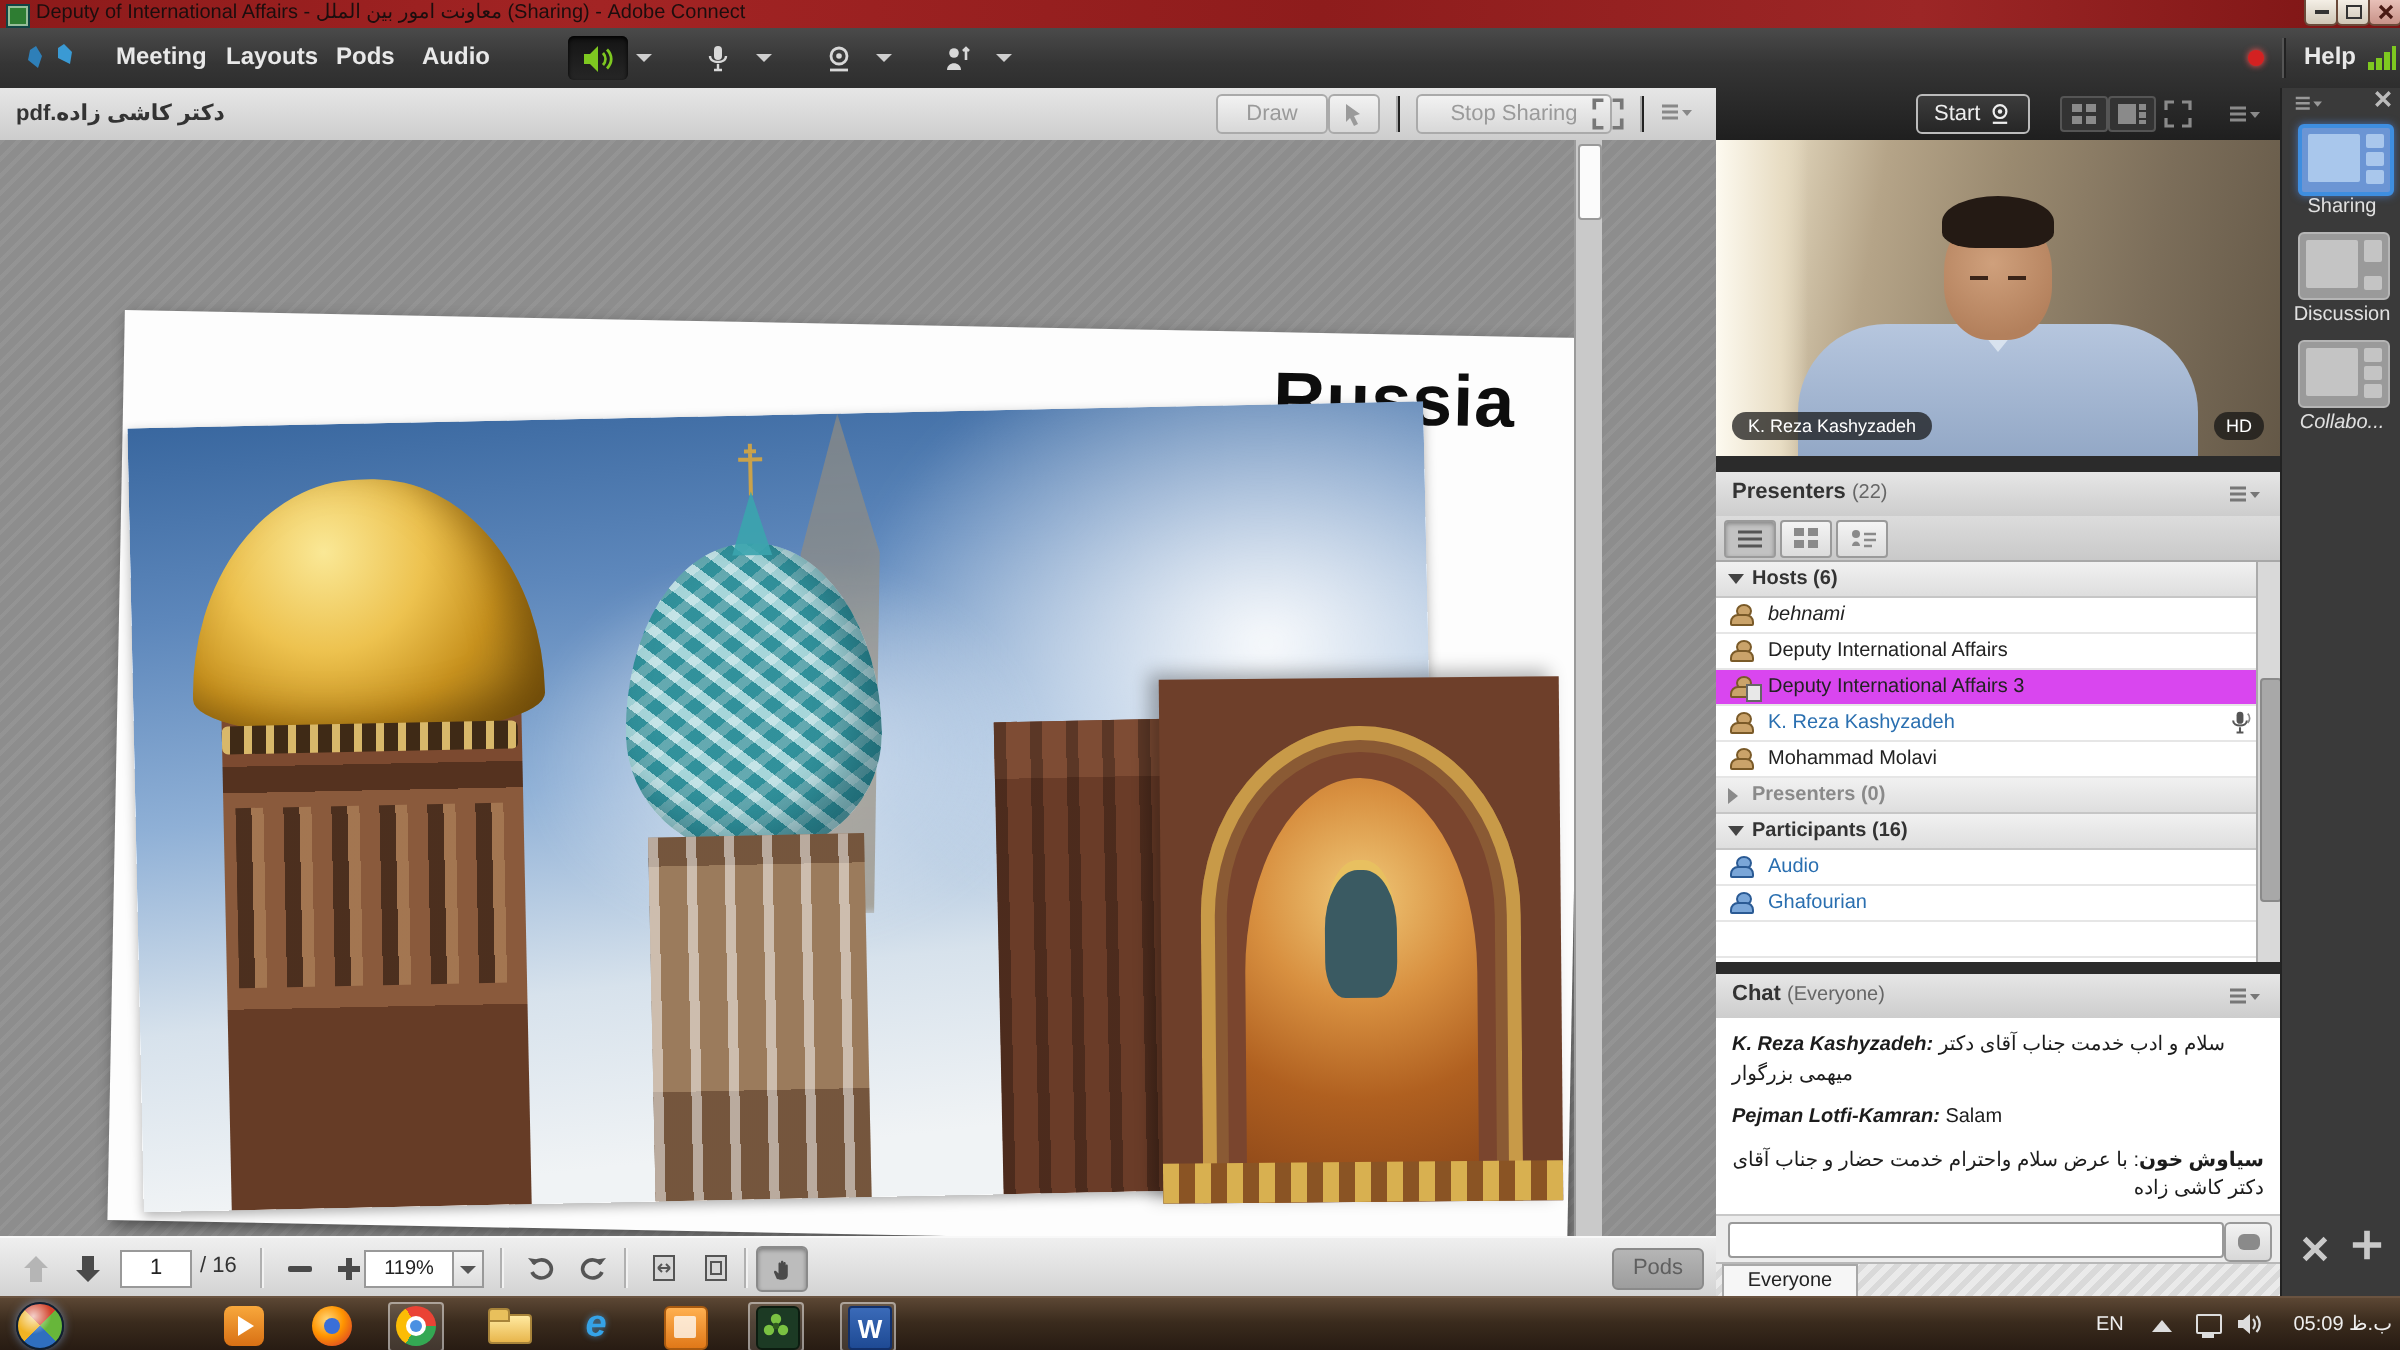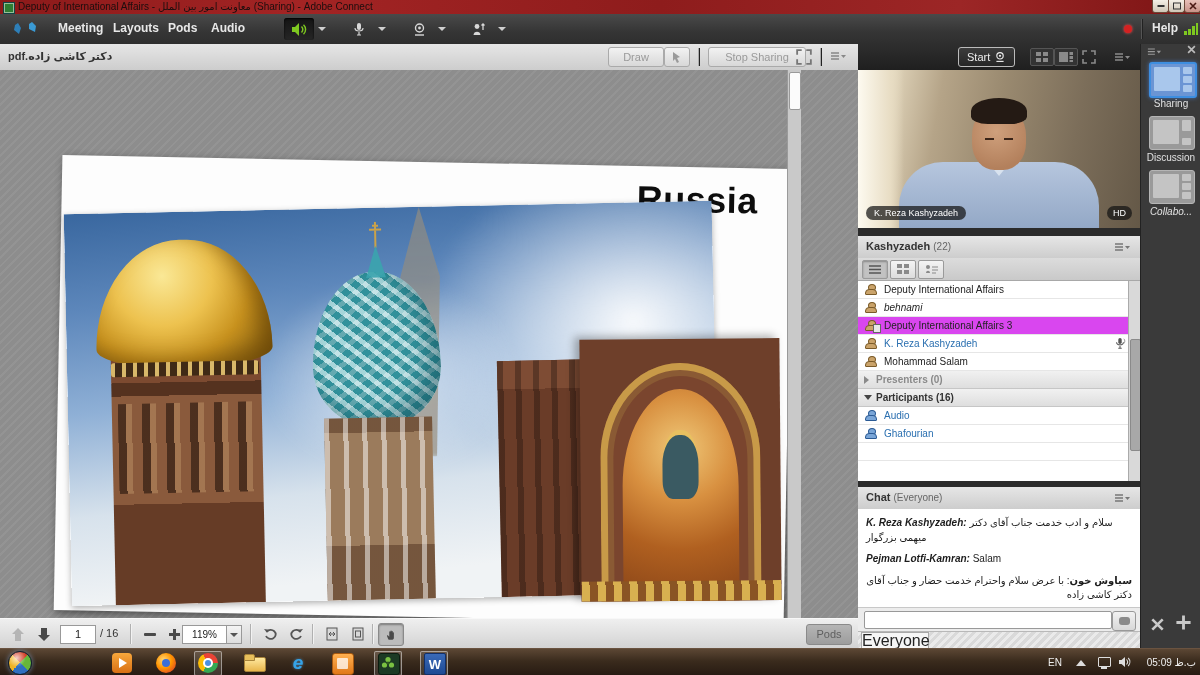--- a/index.html
+++ b/index.html
@@ -158,21 +158,21 @@
   #chatInput{position:absolute;left:6px;top:3px;width:238px;height:16px;border:1px solid #999;
     border-radius:2px;background:#fff;font-size:10px;padding:0 4px;box-sizing:content-box;}
   #sendBtn{left:254px;top:3px;width:22px;height:18px;border:1px solid #999;border-radius:3px;
     background:linear-gradient(#f2f2f2,#d8d8d8);display:flex;align-items:center;justify-content:center;}
   .bubble{width:11px;height:8px;background:#8a8a8a;border-radius:3px;position:relative;}
   .bubble:after{content:"";position:absolute;left:2px;bottom:-3px;border:3px solid transparent;border-top-color:#8a8a8a;}
   #chatTabs{left:0;top:587px;width:282px;height:17px;background:#d9d9d9;
     background-image:repeating-linear-gradient(135deg,rgba(255,255,255,.45) 0 3px,transparent 3px 6px);
     border-top:1px solid #b8b8b8;}
   #tabEveryone{left:3px;top:0px;width:66px;height:16px;background:#f6f6f6;border:1px solid #a8a8a8;border-bottom:none;
-    font-size:16px;color:#222;text-align:center;line-height:16px;}
+    font-size:10px;color:#222;text-align:center;line-height:16px;}
   
   #rail{left:1140px;top:44px;width:60px;height:604px;background:#3a3a3a;border-left:1px solid #222;}
   .thumb{left:8px;width:44px;height:32px;border-radius:3px;background:#9a9a9a;border:1px solid #b5b5b5;}
   .thumb .big{position:absolute;left:3px;top:3px;width:26px;height:24px;background:#c4c4c4;border-radius:1px;}
   .thumb .c1,.thumb .c2,.thumb .c3{position:absolute;right:3px;width:9px;height:7px;background:#c4c4c4;border-radius:1px;}
   .thumb .c1{top:3px}.thumb .c2{top:12px}.thumb .c3{top:21px}
   .thumb.blue{background:#6b95d4;border:2px solid #3e8ee0;box-shadow:0 0 4px rgba(80,150,255,.6);}
   .thumb.blue .big,.thumb.blue .c1,.thumb.blue .c2,.thumb.blue .c3{background:#a9c7ec;}
   .raillabel{left:0;width:60px;text-align:center;font-size:10px;color:#e0e0e0;}
   .railx{font-size:13px;font-weight:bold;color:#c9c9c9;}
@@ -447,21 +447,21 @@
       <div id="head" class="abs"></div>
       <div id="hair" class="abs"></div>
       <div class="brow abs" style="left:calc(50% - 14px);"></div>
       <div class="brow abs" style="left:calc(50% + 5px);"></div>
       <div class="nametag abs">K. Reza Kashyzadeh</div>
       <div class="hdtag abs">HD</div>
     </div>
 
     <div id="attHeader" class="abs lightHeader">
       <div class="podtitle abs" style="left:8px;top:4px;">
-        <span>Kashyzadeh</span>
+        <span>Presenters</span>
         <span style="font-weight:normal;font-size:10px;color:#666;">(22)</span>
       </div>
       <div class="abs" style="left:256px;top:7px;">
         <svg class="isvg" width="16" height="10" viewBox="0 0 16 10">
           <path d="M1 1h8M1 4h8M1 7h8" stroke="#777" stroke-width="1.4"></path>
             <path d="M11 3l2.5 3L16 3z" fill="#777"></path>
         </svg>
       </div>
     </div>
     <div id="attToolbar" class="abs">
@@ -480,33 +480,37 @@
       </div>
       <div class="atbtn">
         <svg class="isvg" width="13" height="10" viewBox="0 0 13 10">
           <circle cx="3" cy="3" r="2" fill="#8a8a8a"></circle>
             <path d="M1 9c0-3 4-3 4 0z" fill="#8a8a8a"></path>
           <path d="M7 3h6M7 6h6M7 9h4" stroke="#8a8a8a" stroke-width="1.2"></path>
         </svg>
       </div>
     </div>
     <div id="attList" class="abs">
+      <div class="secHdr">
+        <div class="tri down" style="top:6px;"></div>
+        <span>Hosts (6)</span>
+      </div>
+      <div class="arow" style="font-style:italic;">
+        <div class="person">
+            <div class="ph"></div>
+            <div class="pb"></div>
+          </div>
+        <span>behnami</span>
+      </div>
       <div class="arow">
         <div class="person">
             <div class="ph"></div>
             <div class="pb"></div>
           </div>
         <span>Deputy International Affairs</span>
-      </div>
-      <div class="arow" style="font-style:italic;">
-        <div class="person">
-            <div class="ph"></div>
-            <div class="pb"></div>
-          </div>
-        <span>behnami</span>
       </div>
       <div class="arow sel">
         <div class="person">
             <div class="ph"></div>
             <div class="pb"></div>
             <div class="scr"></div>
           </div>
         <span>Deputy International Affairs 3</span>
       </div>
       <div class="arow blue">
@@ -519,21 +523,21 @@
           <rect x="5" y="1" width="4" height="7" rx="2" fill="#555"></rect>
           <path d="M3 6c0 4 8 4 8 0M7 10v3M5 13h4" stroke="#555" stroke-width="1.2" fill="none"></path>
           <path d="M11.5 2c1.5 1.5 1.5 4 0 5.5" stroke="#888" stroke-width="1" fill="none"></path>
         </svg>
       </div>
       <div class="arow">
         <div class="person">
             <div class="ph"></div>
             <div class="pb"></div>
           </div>
-        <span>Mohammad Salam</span>
+        <span>Mohammad Molavi</span>
       </div>
       <div class="secHdr dim">
         <div class="tri right" style="top:5px;"></div>
         <span>Presenters (0)</span>
       </div>
       <div class="secHdr">
         <div class="tri down" style="top:6px;"></div>
         <span>Participants (16)</span>
       </div>
       <div class="arow blue">

